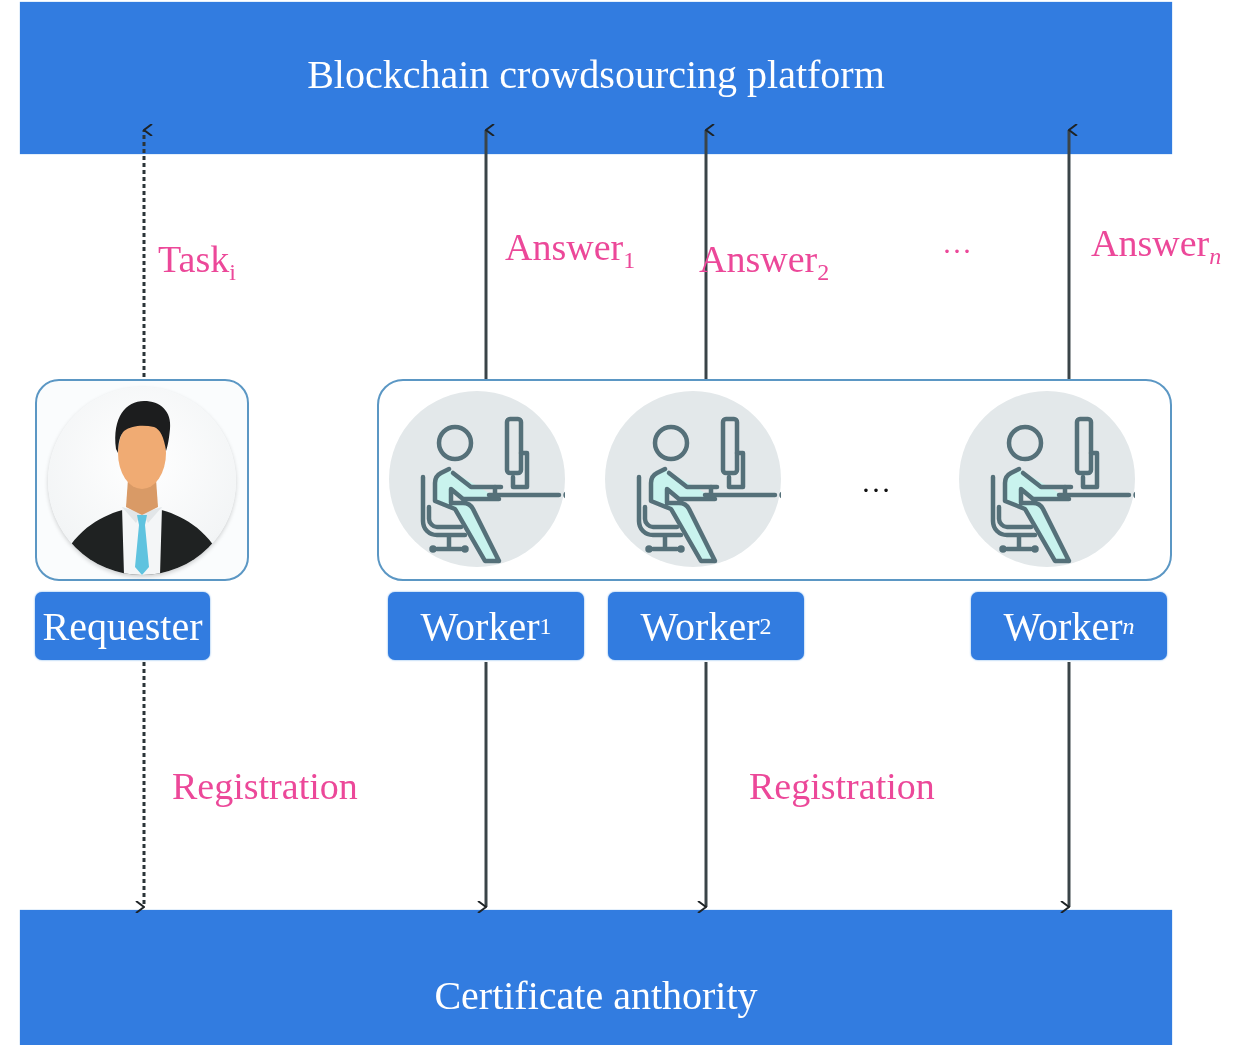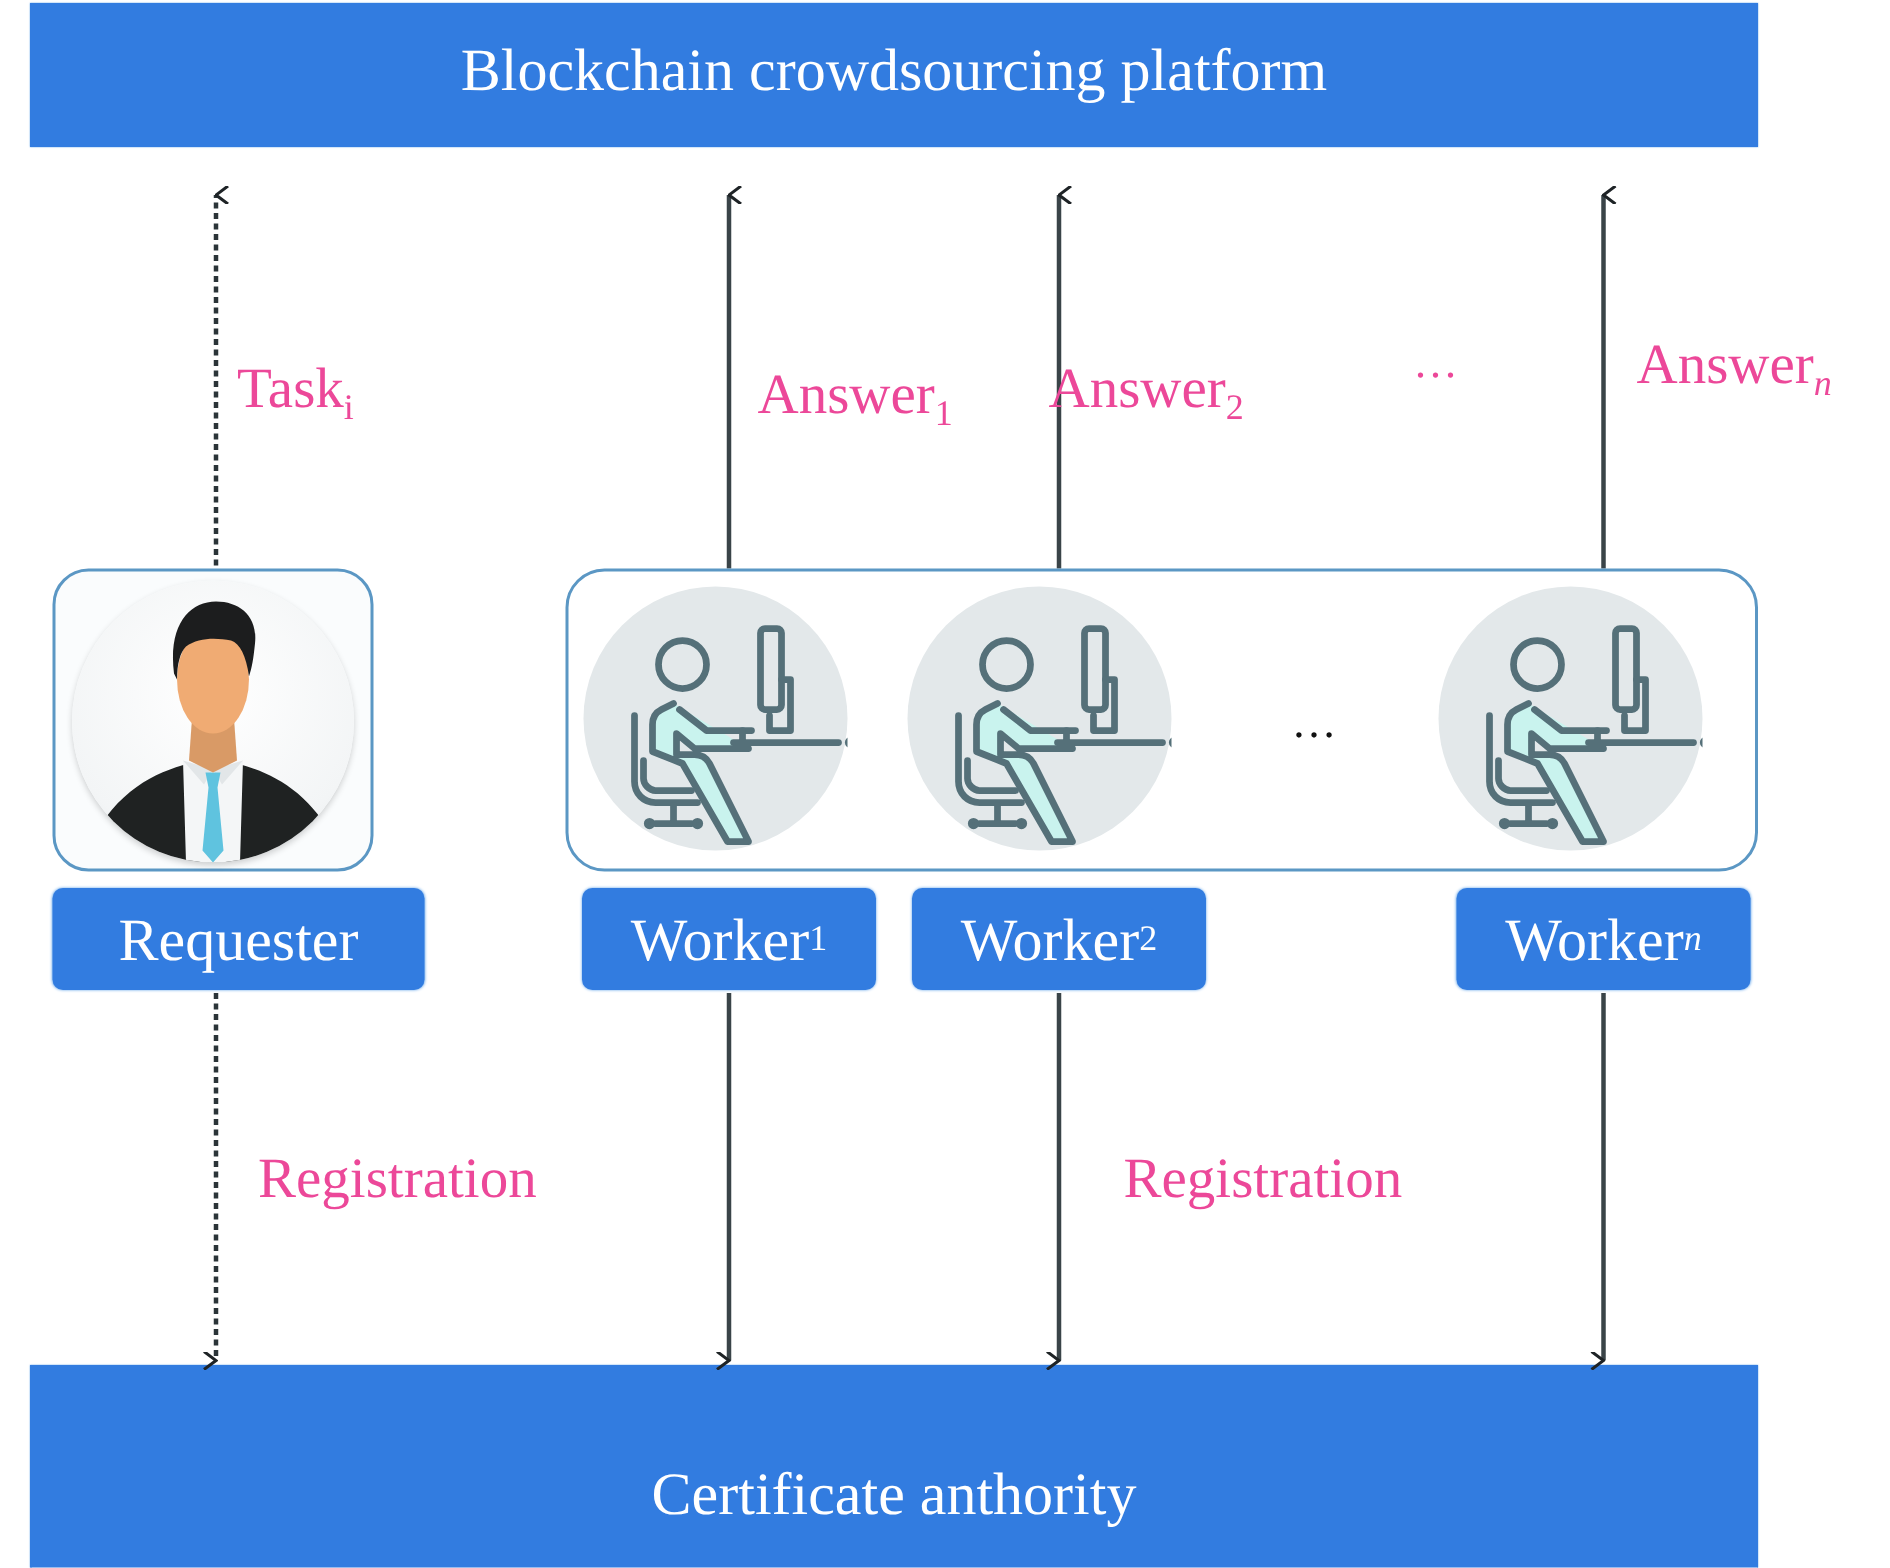--- a/index.html
+++ b/index.html
@@ -17,21 +17,21 @@
     .bar {
       position: absolute;
       background: #327ce0;
       color: #ffffff;
       display: flex;
       align-items: center;
       justify-content: center;
       font-size: 40px;
       box-shadow: 0 0 1px #5a9fe8;
     }
-    #top-bar { left: 20px; top: 2px; width: 1152px; height: 96px; }
+    #top-bar { left: 20px; top: 2px; width: 1152px; height: 152px; }
     #bottom-bar { left: 20px; top: 910px; width: 1152px; height: 158px; }
     #top-bar span { position: relative; top: -4px; left: 0px; }
     #bottom-bar span { position: relative; top: 6px; }
 
     .arrows-svg {
       position: absolute;
       left: 0; top: 0;
       width: 1260px; height: 1045px;
       pointer-events: none;
     }
@@ -102,21 +102,21 @@
       background: #327ce0;
       border-radius: 7px;
       color: #ffffff;
       font-size: 40px;
       display: flex;
       align-items: center;
       justify-content: center;
       box-shadow: 0 0 2px #5a9fe8;
       white-space: nowrap;
     }
-    #tag-requester { left: 35px; width: 248px; }
+    #tag-requester { left: 35px; width: 175px; }
     #tag-worker1 { left: 388px; width: 196px; }
     #tag-worker2 { left: 608px; width: 196px; }
     #tag-workern { left: 971px; width: 196px; }
   </style>
 </head>
 <body>
 
 <div id="top-bar" class="bar">
   <span>Blockchain crowdsourcing platform</span>
 </div>
@@ -139,21 +139,21 @@
   <line x1="1069" y1="379" x2="1069" y2="130" stroke="#3a4448" stroke-width="3" marker-end="url(#ah)"></line>
 
   <line x1="144" y1="662" x2="144" y2="907" stroke="#2b3438" stroke-width="3" stroke-dasharray="4,3" marker-end="url(#ah)"></line>
   <line x1="486" y1="662" x2="486" y2="907" stroke="#3a4448" stroke-width="3" marker-end="url(#ah)"></line>
   <line x1="706" y1="662" x2="706" y2="907" stroke="#3a4448" stroke-width="3" marker-end="url(#ah)"></line>
   <line x1="1069" y1="662" x2="1069" y2="907" stroke="#3a4448" stroke-width="3" marker-end="url(#ah)"></line>
 </svg>
 
 <div class="lbl" style="left:158px; top:240px;"><span>Task</span><sub>i</sub></div>
 
-<div class="lbl" style="left:505px; top:244px;"><span>Answer</span><sub>1</sub></div>
+<div class="lbl" style="left:505px; top:228px;"><span>Answer</span><sub>1</sub></div>
 
 <div class="lbl" style="left:699px; top:240px;"><span>Answer</span><sub>2</sub></div>
 
 <div class="lbl" style="left:942px; top:236px; font-size:30px;">···</div>
 
 <div class="lbl" style="left:1091px; top:224px;"><span>Answer</span><sub class="it">n</sub></div>
 
 <div class="lbl" style="left:172px; top:767px;">Registration</div>
 <div class="lbl" style="left:749px; top:767px;">Registration</div>
 

